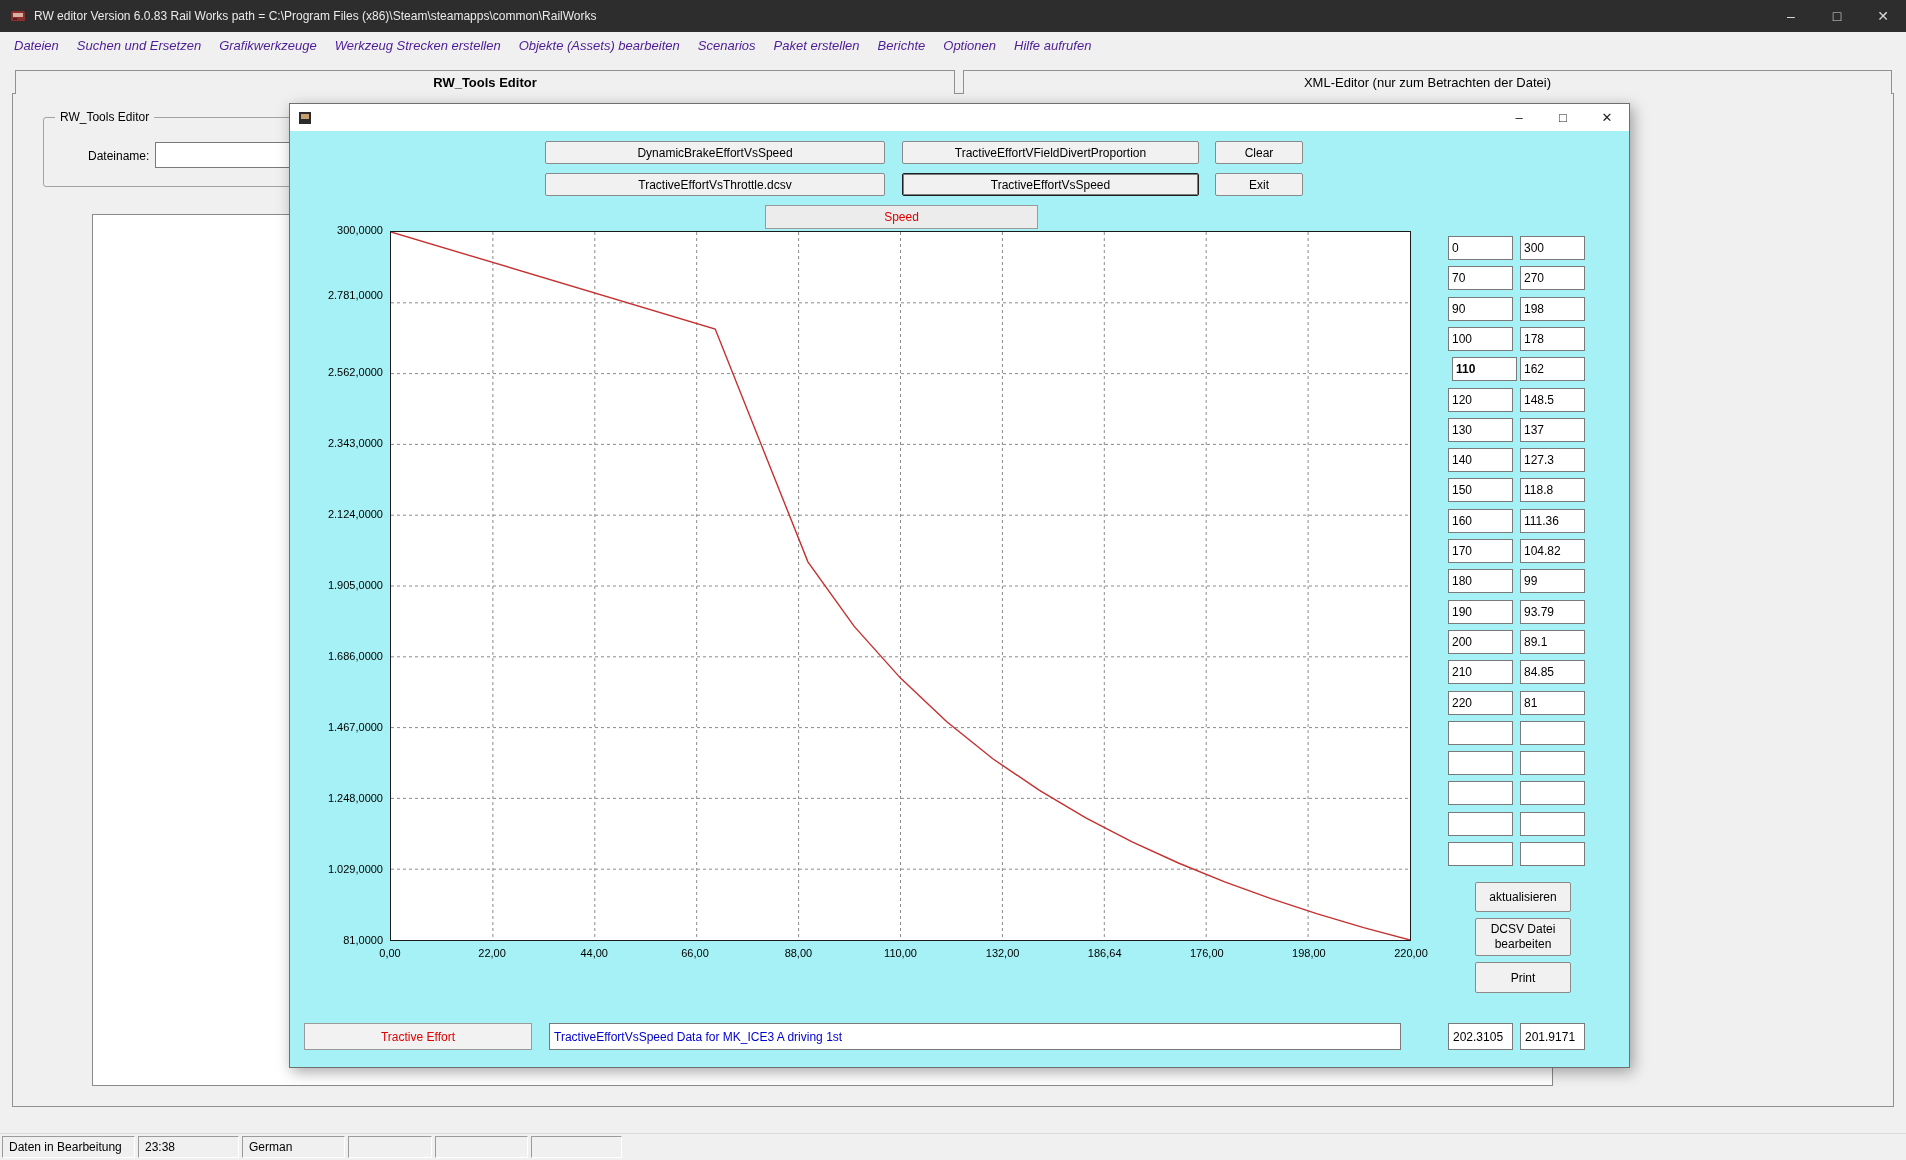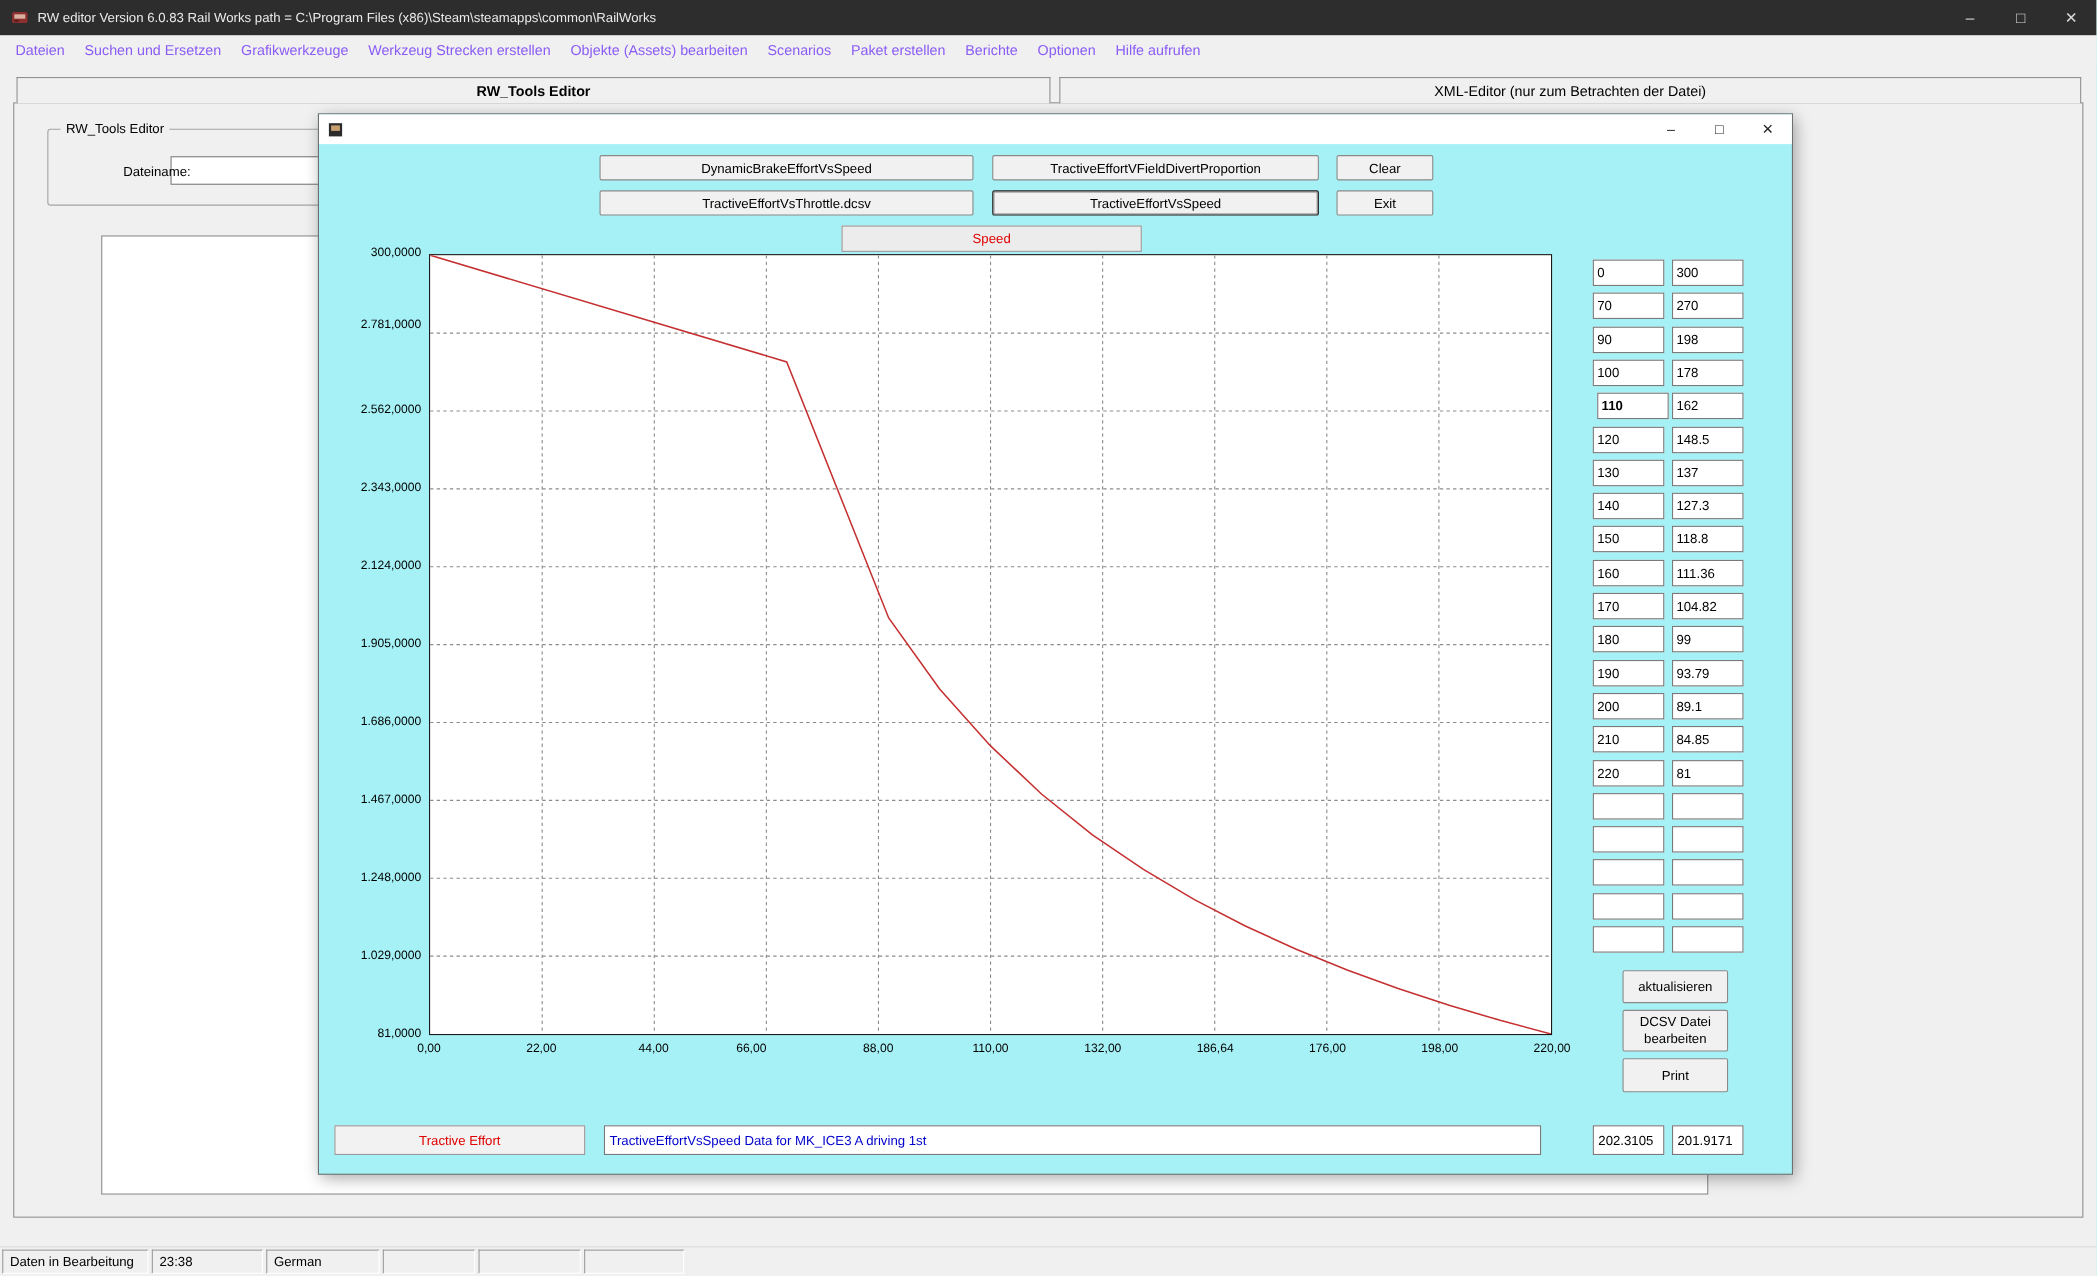--- a/index.html
+++ b/index.html
@@ -8,31 +8,31 @@
 
 
 .titlebar{position:absolute;left:0;top:0;width:1906px;height:32px;background:#2d2d2d;display:flex;align-items:center;z-index:5;}
 .app-icon{margin-left:10px;flex:0 0 auto;}
 .title-text{color:#eaeaea;font-size:12px;margin-left:8px;white-space:nowrap;}
 .win-controls{margin-left:auto;display:flex;height:100%;}
 .win-btn{width:46px;display:flex;align-items:center;justify-content:center;color:#d8d8d8;font-size:14px;cursor:default;}
 
 
 .menubar{position:absolute;left:0;top:32px;width:1906px;height:27px;background:#f0f0f0;display:flex;align-items:center;padding-left:5px;}
-.menu-item{font-size:13px;padding:3px 9px;color:#8b5cf6;white-space:nowrap;}
+.menu-item{font-size:13px;padding:3px 9px;color:#4c1d95;white-space:nowrap;font-style:italic;}
 
 
 .tab{position:absolute;top:70px;height:24px;background:#f0f0f0;border:1px solid #919191;border-bottom:none;display:flex;align-items:center;justify-content:center;font-size:13px;z-index:2;}
 .tab.selected{font-weight:bold;}
 .tabpage{position:absolute;left:12px;top:93px;width:1882px;height:1014px;border:1px solid #919191;background:#f0f0f0;z-index:1;}
 
 
 .groupbox{position:absolute;left:43px;top:117px;width:1557px;height:70px;border:1px solid #a3a3a3;border-radius:3px;z-index:1;}
 .group-label{position:absolute;left:55px;top:110px;background:#f0f0f0;padding:0 5px;font-size:12px;z-index:2;}
-#dateiname-label{position:absolute;left:88px;top:149px;font-size:12px;z-index:2;margin-left:24px;}
+#dateiname-label{position:absolute;left:88px;top:149px;font-size:12px;z-index:2;}
 .textfield{background:#fff;border:1px solid #7a7a7a;font-size:12px;font-family:"Liberation Sans",sans-serif;padding:0 4px;color:#000;border-radius:0;}
 #filename-field{position:absolute;left:155px;top:142px;width:1425px;height:26px;z-index:1;}
 .pushbtn{background:#f1f1f1;border:1px solid #8a8a8a;border-radius:2px;font-size:12px;display:flex;align-items:center;justify-content:center;color:#000;cursor:default;}
 #btn-xml-mark{position:absolute;left:1658px;top:146px;width:83px;height:22px;}
 #btn-font{position:absolute;left:1758px;top:146px;width:83px;height:22px;}
 #btn-clear-screen{position:absolute;left:1658px;top:172px;width:83px;height:22px;}
 .memo{position:absolute;left:92px;top:214px;width:1461px;height:872px;background:#fff;border:1px solid #8a8a8a;z-index:1;}
 
 
 .statusbar{position:absolute;left:0;top:1133px;width:1906px;height:27px;background:#f0f0f0;border-top:1px solid #dadada;}
@@ -184,21 +184,21 @@
       <div class="ylabel" style="top: 419px;">1.686,0000</div>
       <div class="ylabel" style="top: 490px;">1.467,0000</div>
       <div class="ylabel" style="top: 561px;">1.248,0000</div>
       <div class="ylabel" style="top: 632px;">1.029,0000</div>
       <div class="ylabel" style="top: 703px;">81,0000</div>
     </div>
   <div class="xlabels" id="xlabels">
       <div class="xlabel" style="left: -35px;">0,00</div>
       <div class="xlabel" style="left: 67.1px;">22,00</div>
       <div class="xlabel" style="left: 169.2px;">44,00</div>
-      <div class="xlabel" style="left: 258px; text-align: center;">66,00</div>
+      <div class="xlabel" style="left: 270px; text-align: center;">66,00</div>
       <div class="xlabel" style="left: 373.4px;">88,00</div>
       <div class="xlabel" style="left: 475.5px;">110,00</div>
       <div class="xlabel" style="left: 577.6px;">132,00</div>
       <div class="xlabel" style="left: 679.7px;">186,64</div>
       <div class="xlabel" style="left: 781.8px;">176,00</div>
       <div class="xlabel" style="left: 883.9px;">198,00</div>
       <div class="xlabel" style="left: 986px;">220,00</div>
     </div>
 
   <div class="value-rows" id="value-rows">

